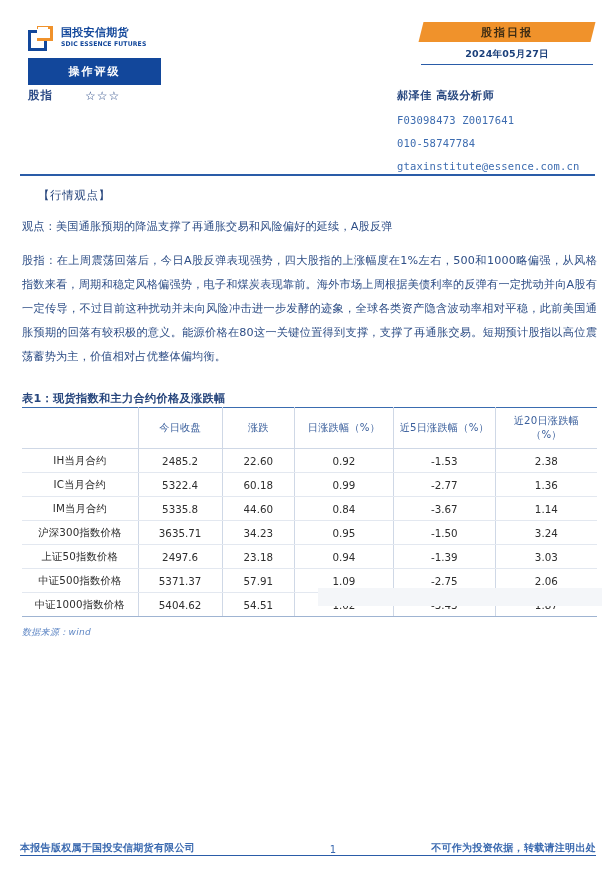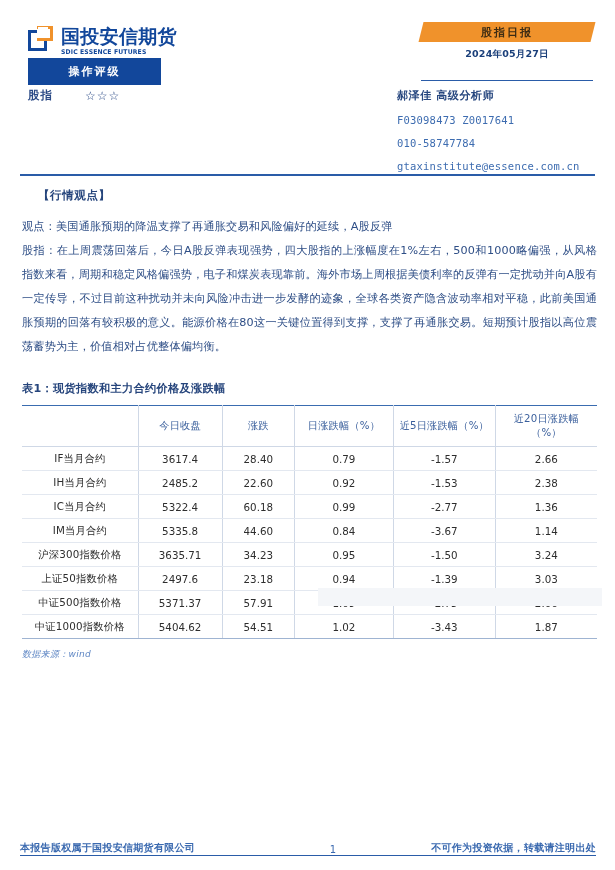--- a/index.html
+++ b/index.html
@@ -67,21 +67,21 @@
     top: 1px;
     width: 10px;
     height: 11px;
     background: #ffffff;
   }
   .logo-text {
     line-height: 1;
     padding-top: 1px;
   }
   .logo-cn {
-    font-size: 19px;
+    font-size: 11px;
     font-weight: bold;
     color: #12479b;
     letter-spacing: 0.3px;
     white-space: nowrap;
   }
   .logo-en {
     font-size: 6.1px;
     font-weight: bold;
     color: #12479b;
     letter-spacing: 0.15px;
@@ -154,21 +154,21 @@
   }
   .date-line {
     position: absolute;
     right: 22px;
     top: 48px;
     width: 172px;
     text-align: center;
     font-size: 9.5px;
     font-weight: bold;
     color: #1a3f7a;
-    padding-bottom: 19px;
+    padding-bottom: 3px;
     border-bottom: 1.4px solid #2a5ca8;
     letter-spacing: 0.2px;
   }
   .analyst {
     position: absolute;
     right: 22px;
     top: 88px;
     width: 196px;
     text-align: left;
   }
@@ -196,45 +196,45 @@
 
   
   .content {
     position: absolute;
     left: 22px;
     right: 18px;
     top: 188px;
   }
   .section-title {
     font-size: 11.5px;
-    font-weight: bold;
+    font-weight: normal;
     color: #26457c;
     letter-spacing: 0.6px;
     margin-left: 16px;
     margin-bottom: 12px;
   }
   .para {
     font-size: 11.2px;
     line-height: 24px;
     color: #2e4e86;
     text-align: justify;
     letter-spacing: 0.15px;
   }
-  .para + .para { margin-top: 0; }
+  .para + .para { margin-top: 10px; }
 
   .table-title {
     margin-top: 22px;
     font-size: 11.2px;
     font-weight: bold;
     color: #26457c;
     letter-spacing: 0.3px;
   }
 
   table.data {
-    margin-top: 9px;
+    margin-top: 1px;
     width: 100%;
     border-collapse: collapse;
     font-size: 10.3px;
     color: #333333;
     table-layout: fixed;
   }
   table.data col.c0 { width: 20.2%; }
   table.data col.c1 { width: 14.6%; }
   table.data col.c2 { width: 12.6%; }
   table.data col.c3 { width: 17.2%; }
@@ -385,28 +385,20 @@
           <th class="corner"></th>
           <th class="sep">今日收盘</th>
           <th class="sep">涨跌</th>
           <th class="sep">日涨跌幅（%）</th>
           <th class="sep">近5日涨跌幅（%）</th>
           <th>近20日涨跌幅（%）</th>
         </tr>
       </thead>
       <tbody>
           <tr>
-            <td class="label">IF当月合约</td>
-            <td class="sep">3617.4</td>
-            <td class="sep">28.40</td>
-            <td class="sep">0.79</td>
-            <td class="sep">-1.57</td>
-            <td>2.66</td>
-          </tr>
-          <tr>
             <td class="label">IH当月合约</td>
             <td class="sep">2485.2</td>
             <td class="sep">22.60</td>
             <td class="sep">0.92</td>
             <td class="sep">-1.53</td>
             <td>2.38</td>
           </tr>
           <tr>
             <td class="label">IC当月合约</td>
             <td class="sep">5322.4</td>

